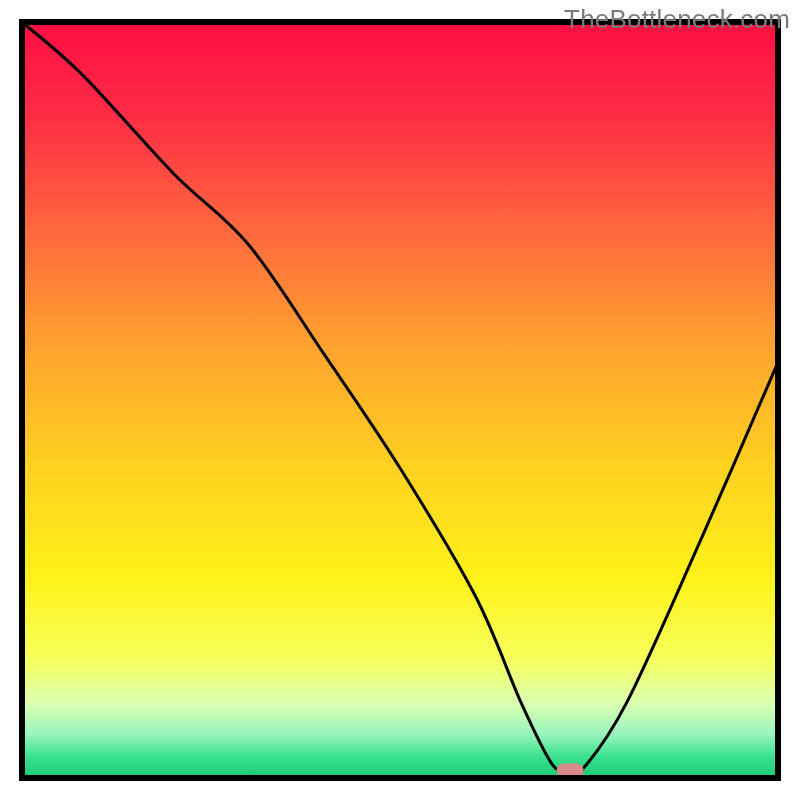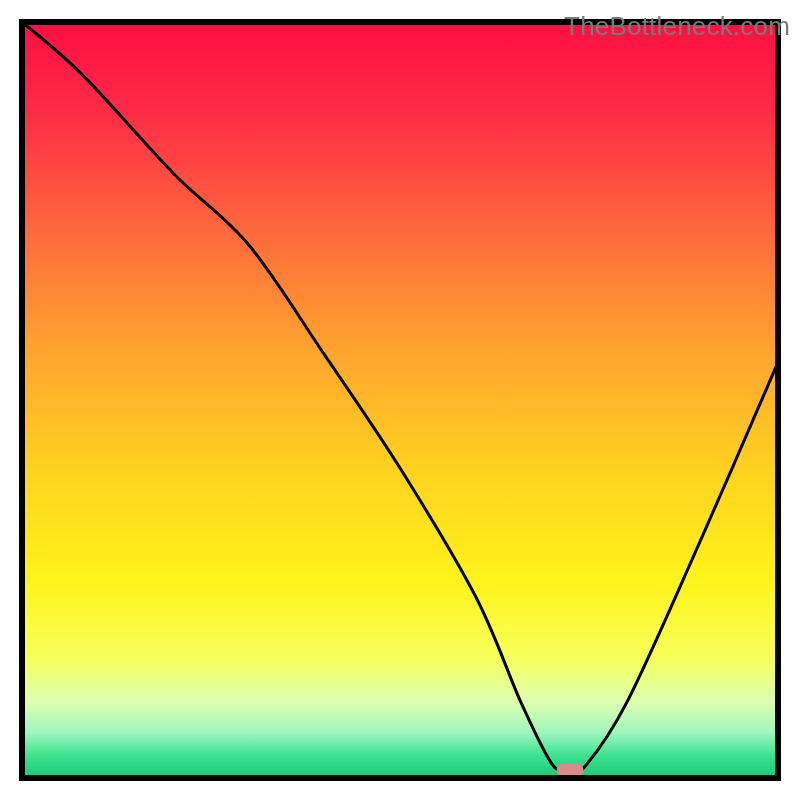--- a/index.html
+++ b/index.html
@@ -11,21 +11,21 @@
     background: #ffffff;
     font-family: Arial, Helvetica, sans-serif;
   }
   .wrap {
     position: relative;
     width: 800px;
     height: 800px;
   }
   .watermark {
     position: absolute;
-    top: 11px;
+    top: 4px;
     right: 10px;
     font-size: 26px;
     font-weight: 500;
     color: #7a7a7a;
     letter-spacing: 0.2px;
     user-select: none;
   }
   svg {
     display: block;
   }

